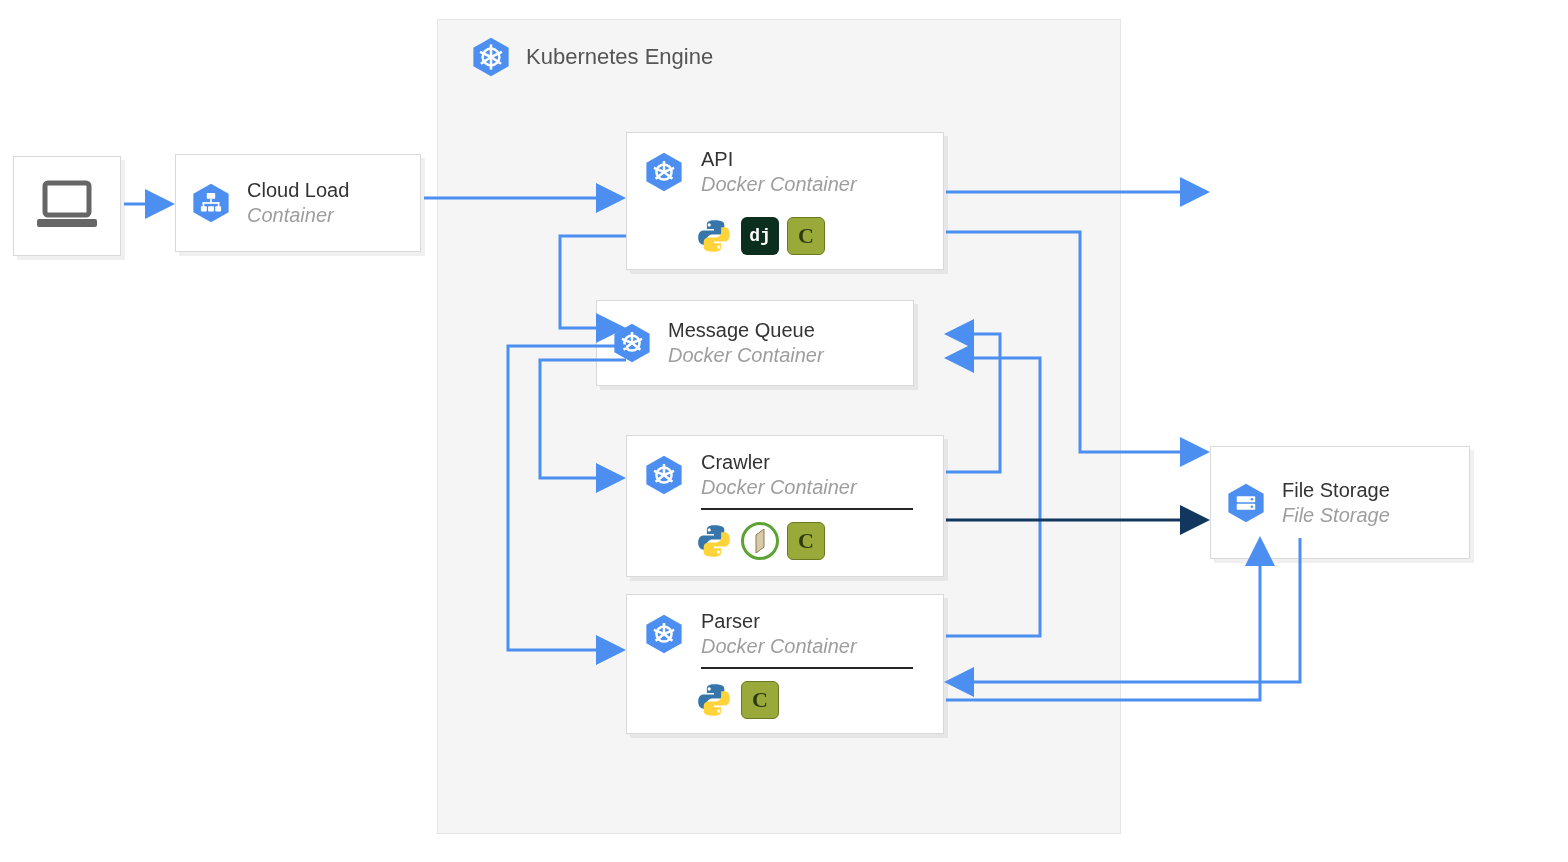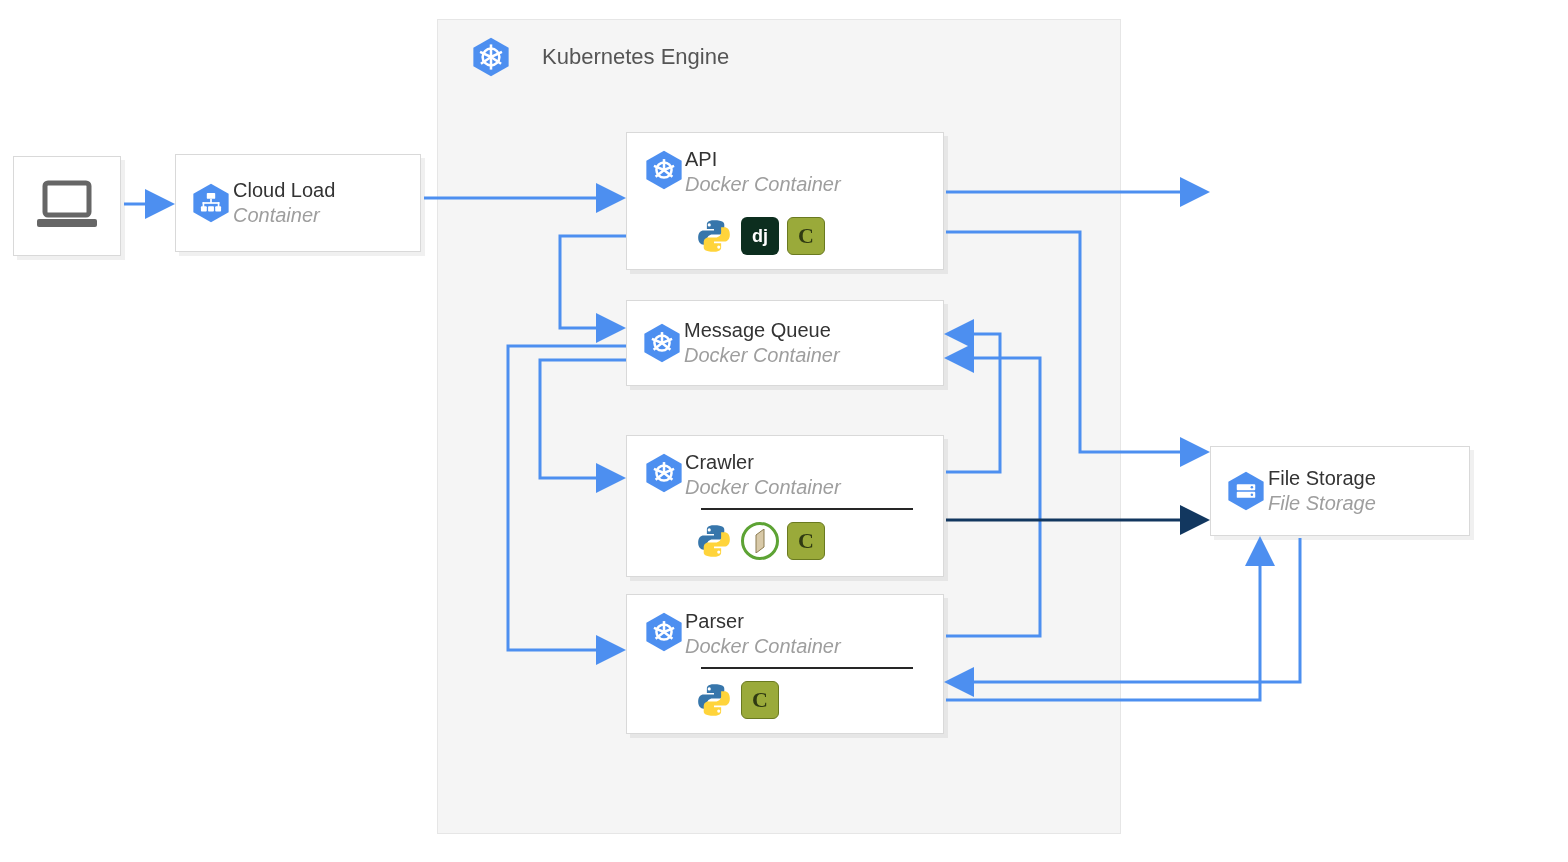--- a/index.html
+++ b/index.html
@@ -17,58 +17,58 @@
   .k8s-zone {
     position: absolute;
     left: 437px; top: 19px;
     width: 684px; height: 815px;
     background: #f5f5f5;
     border: 1px solid #e6e6e6;
   }
   .k8s-header {
     position: absolute;
     left: 470px; top: 34px;
-    display: flex; align-items: center; gap: 30px;
+    display: flex; align-items: center; gap: 14px;
   }
   .k8s-header .label { font-size: 22px; color: #555; }
 
   
   .node {
     position: absolute;
     background: #fff;
     border: 1px solid #d9d9d9;
     box-shadow: 4px 4px 0 rgba(0,0,0,.06), 0 0 0 rgba(0,0,0,0);
     display: flex;
     align-items: center;
   }
-  .node.small { padding: 2px 14px; gap: 1px; }
+  .node.small { padding: 2px 14px; gap: 15px; }
   .node.tall  { padding: 14px 16px; flex-direction: column; align-items: flex-start; }
 
   .node .titles { display: flex; flex-direction: column; }
   .node .title { font-size: 20px; color: #333; line-height: 1.25; }
   .node .subtitle { font-size: 20px; color: #9e9e9e; line-height: 1.25; font-style: italic; }
 
-  .node .row { display: flex; width: 100%; }
+  .node .row { display: flex; align-items: center; gap: 16px; width: 100%; }
   .node .divider { height: 2px; background: #262626; margin: 8px 0 12px 58px; width: calc(100% - 72px); }
 
   .tech-row { display:flex; gap: 8px; align-items:center; margin-left: 52px; }
 
   
   .hex {
     width: 42px; height: 46px; position: relative; flex: 0 0 auto;
     display:flex; align-items:center; justify-content:center;
   }
   .hex svg { width: 100%; height: 100%; display:block; }
 
   
   svg.wires { position:absolute; inset:0; width:1568px; height:862px; pointer-events:none; }
 
   
   .badge { width: 38px; height: 38px; border-radius: 6px; display:flex; align-items:center; justify-content:center; font-weight: bold; font-size: 18px;}
-  .badge.django { background:#0c2e1f; color:#fff; font-family: Liberation Sans, sans-serif; }
+  .badge.django { background:#0c2e1f; color:#fff; font-family: Liberation Mono, monospace; }
   .badge.celery { background:#9aaa3a; color:#2f3a12; border:1px solid #6a7a20; font-family: Georgia, serif; font-size:22px; }
   .badge.scrapy { background:#fff; border:3px solid #5da334; border-radius:50%; color:#6f6f6f; }
   .python { width:38px; height:38px; }
 
   
   .laptop { position:absolute; background:#fff; border:1px solid #d9d9d9; box-shadow:4px 4px 0 rgba(0,0,0,.06); display:flex; align-items:center; justify-content:center; }
 </style>
 </head>
 <body>
 
@@ -150,21 +150,21 @@
             <path d="M24 4c-8 0-9 3-9 6v5h9v2H11c-4 0-7 3-7 9s3 9 7 9h4v-6c0-4 3-7 7-7h9c3 0 6-2 6-6V10c0-3-1-6-13-6z" fill="#3776ab"></path>
             <circle cx="18" cy="10" r="2" fill="#fff"></circle>
             <path d="M24 44c8 0 9-3 9-6v-5h-9v-2h13c4 0 7-3 7-9s-3-9-7-9h-4v6c0 4-3 7-7 7h-9c-3 0-6 2-6 6v6c0 3 1 6 13 6z" fill="#ffd43b"></path>
             <circle cx="30" cy="38" r="2" fill="#fff"></circle>
           </svg></span>
       <span class="badge django">dj</span>
       <span class="badge celery">C</span>
     </div>
   </div>
 
-  <div class="node small" style="left:626px; top:300px; width:318px; height:86px;">
+  <div class="node small" style="left:596px; top:300px; width:318px; height:86px;">
     <span class="hex">
         <svg viewBox="0 0 100 100">
           <polygon points="50,4 92,28 92,72 50,96 8,72 8,28" fill="#4d8ff0"></polygon>
           <g stroke="#fff" stroke-width="6" fill="none">
             <circle cx="50" cy="50" r="18"></circle>
             <line x1="50" y1="50" x2="50" y2="24"></line>
             <line x1="50" y1="50" x2="74" y2="40"></line>
             <line x1="50" y1="50" x2="70" y2="66"></line>
             <line x1="50" y1="50" x2="30" y2="66"></line>
             <line x1="50" y1="50" x2="26" y2="40"></line>
@@ -240,21 +240,21 @@
             <path d="M24 4c-8 0-9 3-9 6v5h9v2H11c-4 0-7 3-7 9s3 9 7 9h4v-6c0-4 3-7 7-7h9c3 0 6-2 6-6V10c0-3-1-6-13-6z" fill="#3776ab"></path>
             <circle cx="18" cy="10" r="2" fill="#fff"></circle>
             <path d="M24 44c8 0 9-3 9-6v-5h-9v-2h13c4 0 7-3 7-9s-3-9-7-9h-4v6c0 4-3 7-7 7h-9c-3 0-6 2-6 6v6c0 3 1 6 13 6z" fill="#ffd43b"></path>
             <circle cx="30" cy="38" r="2" fill="#fff"></circle>
           </svg></span>
       <span class="badge celery">C</span>
     </div>
   </div>
 
 
-  <div class="node small" style="left:1210px; top:446px; width:260px; height:90px;">
+  <div class="node small" style="left:1210px; top:446px; width:260px; height:113px;">
     <span class="hex">
         <svg viewBox="0 0 100 100">
           <polygon points="50,4 92,28 92,72 50,96 8,72 8,28" fill="#4d8ff0"></polygon>
           <g fill="#fff">
             <rect x="28" y="34" width="44" height="14" rx="2"></rect>
             <rect x="28" y="52" width="44" height="14" rx="2"></rect>
             <circle cx="64" cy="41" r="3" fill="#4d8ff0"></circle>
             <circle cx="64" cy="59" r="3" fill="#4d8ff0"></circle>
           </g>
         </svg>

